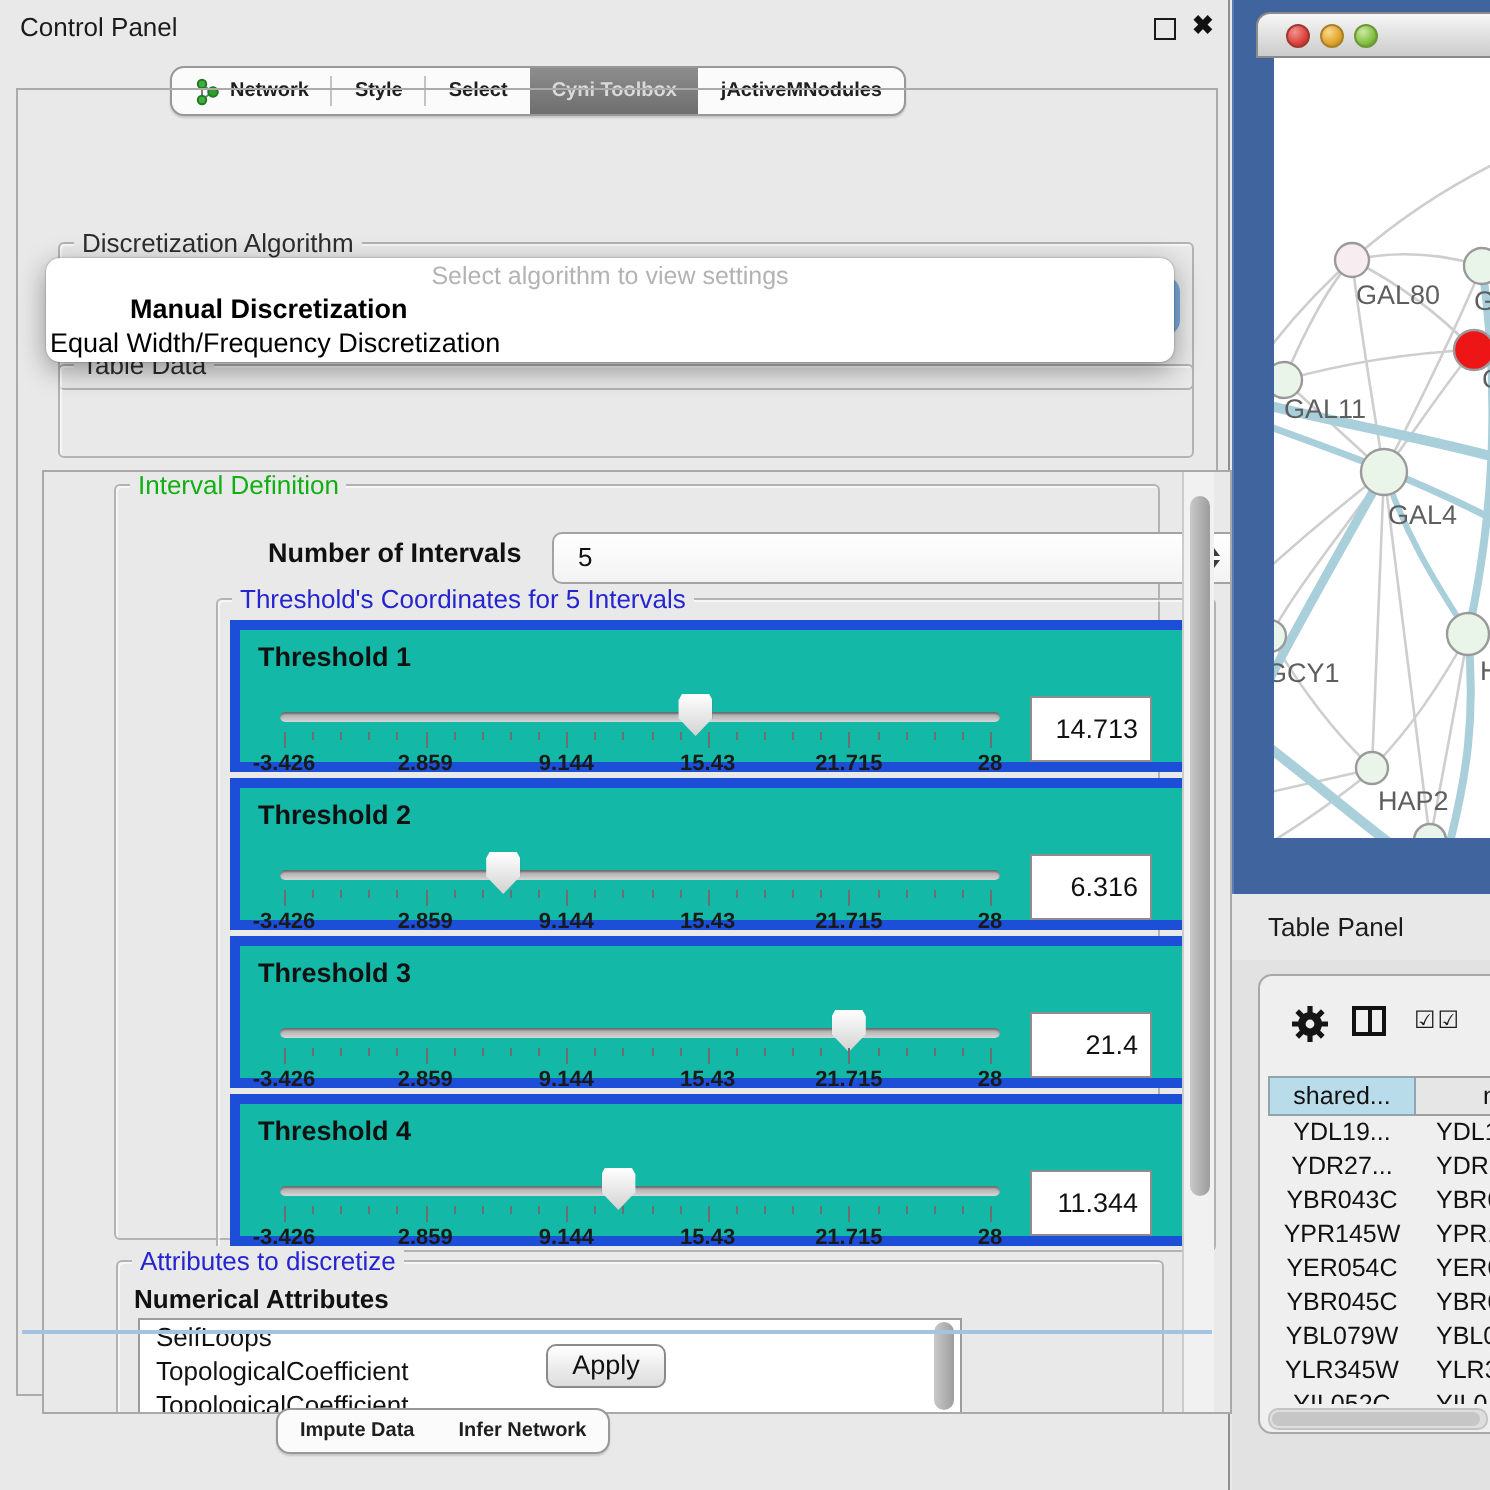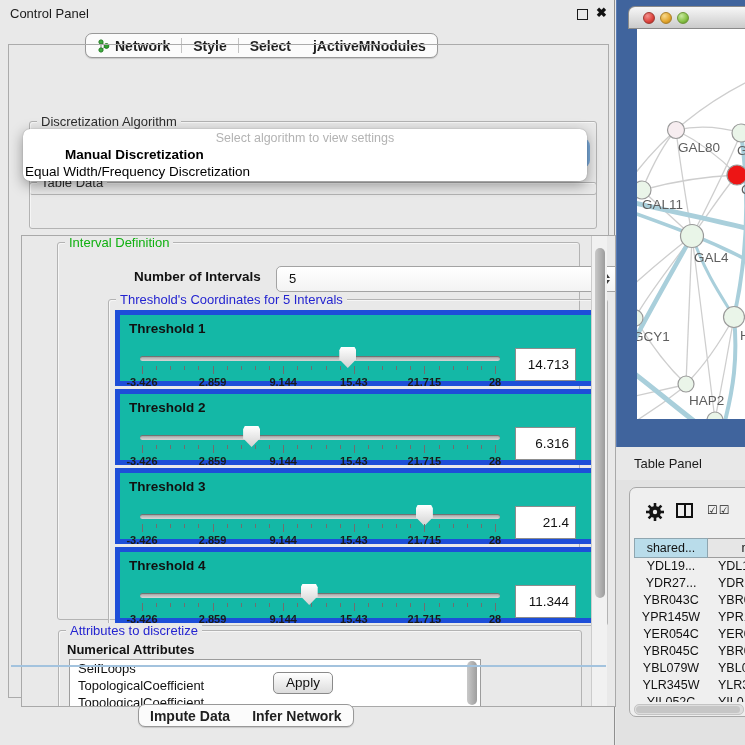--- a/index.html
+++ b/index.html
@@ -6,21 +6,21 @@
   body { background:#d8d8d8; font-family:"Liberation Sans", sans-serif; }
   #page { position:relative; width:745px; height:745px; overflow:hidden; background:#e9e9e9; }
 
   
   .cp { position:absolute; left:0; top:0; width:615px; height:745px; background:#e9e9e9; border-right:1px solid #8f8f8f; }
   .cp-titlebar { position:absolute; left:0; top:0; width:100%; height:27px; }
   .cp-title { position:absolute; left:10px; top:6px; font-size:13px; color:#1b1b1b; }
   .float-btn { position:absolute; left:577px; top:9px; width:11px; height:11px; border:1.5px solid #1a1a1a; background:transparent; }
   .close-btn { position:absolute; left:596px; top:5px; font-size:13px; font-weight:bold; color:#111; }
 
-  .tabbar { position:absolute; display:flex; align-items:stretch; background:#fbfbfb; border:1px solid #989898; border-radius:7px; overflow:hidden; font-size:14px; font-weight:bold; color:#1f1f1f; box-shadow:0 1px 1px rgba(0,0,0,.15); }
+  .tabbar { position:absolute; display:flex; align-items:stretch; background:#fbfbfb; border:1px solid #989898; border-radius:7px; overflow:hidden; font-size:10px; font-weight:bold; color:#1f1f1f; box-shadow:0 1px 1px rgba(0,0,0,.15); }
   #topTabs { left:85px; top:33px; height:25px; }
   #bottomTabs { left:138px; top:704px; height:23px; }
   .tab { display:flex; align-items:center; padding:0 11px; cursor:default; white-space:nowrap; }
   .tab.sel { background:linear-gradient(#8d8d8d,#6e6e6e); color:#d9d9d9; }
   .tabsep { width:1px; background:#c3c3c3; margin:4px 0; }
   .tab .nicon { margin-right:5px; }
 
   .cp-body { position:absolute; left:8px; top:44px; width:601px; height:654px; border:1px solid #ababab; }
 
   .group { position:absolute; border:1px solid #b3b3b3; border-radius:3px; box-shadow:inset 1px 1px 0 rgba(255,255,255,.6); }
@@ -128,20 +128,23 @@
           </svg>
           <span>Network</span>
         </div>
         <div class="tabsep"></div>
         <div class="tab">
           <span>Style</span>
         </div>
         <div class="tabsep"></div>
         <div class="tab">
           <span>Select</span>
+        </div>
+        <div class="tab sel">
+          <span>Cyni Toolbox</span>
         </div>
         <div class="tab">
           <span>jActiveMNodules</span>
         </div>
       </div>
 
     <div class="cp-body">
 
       <div class="group alg-group">
         <span class="group-label">Discretization Algorithm</span>

